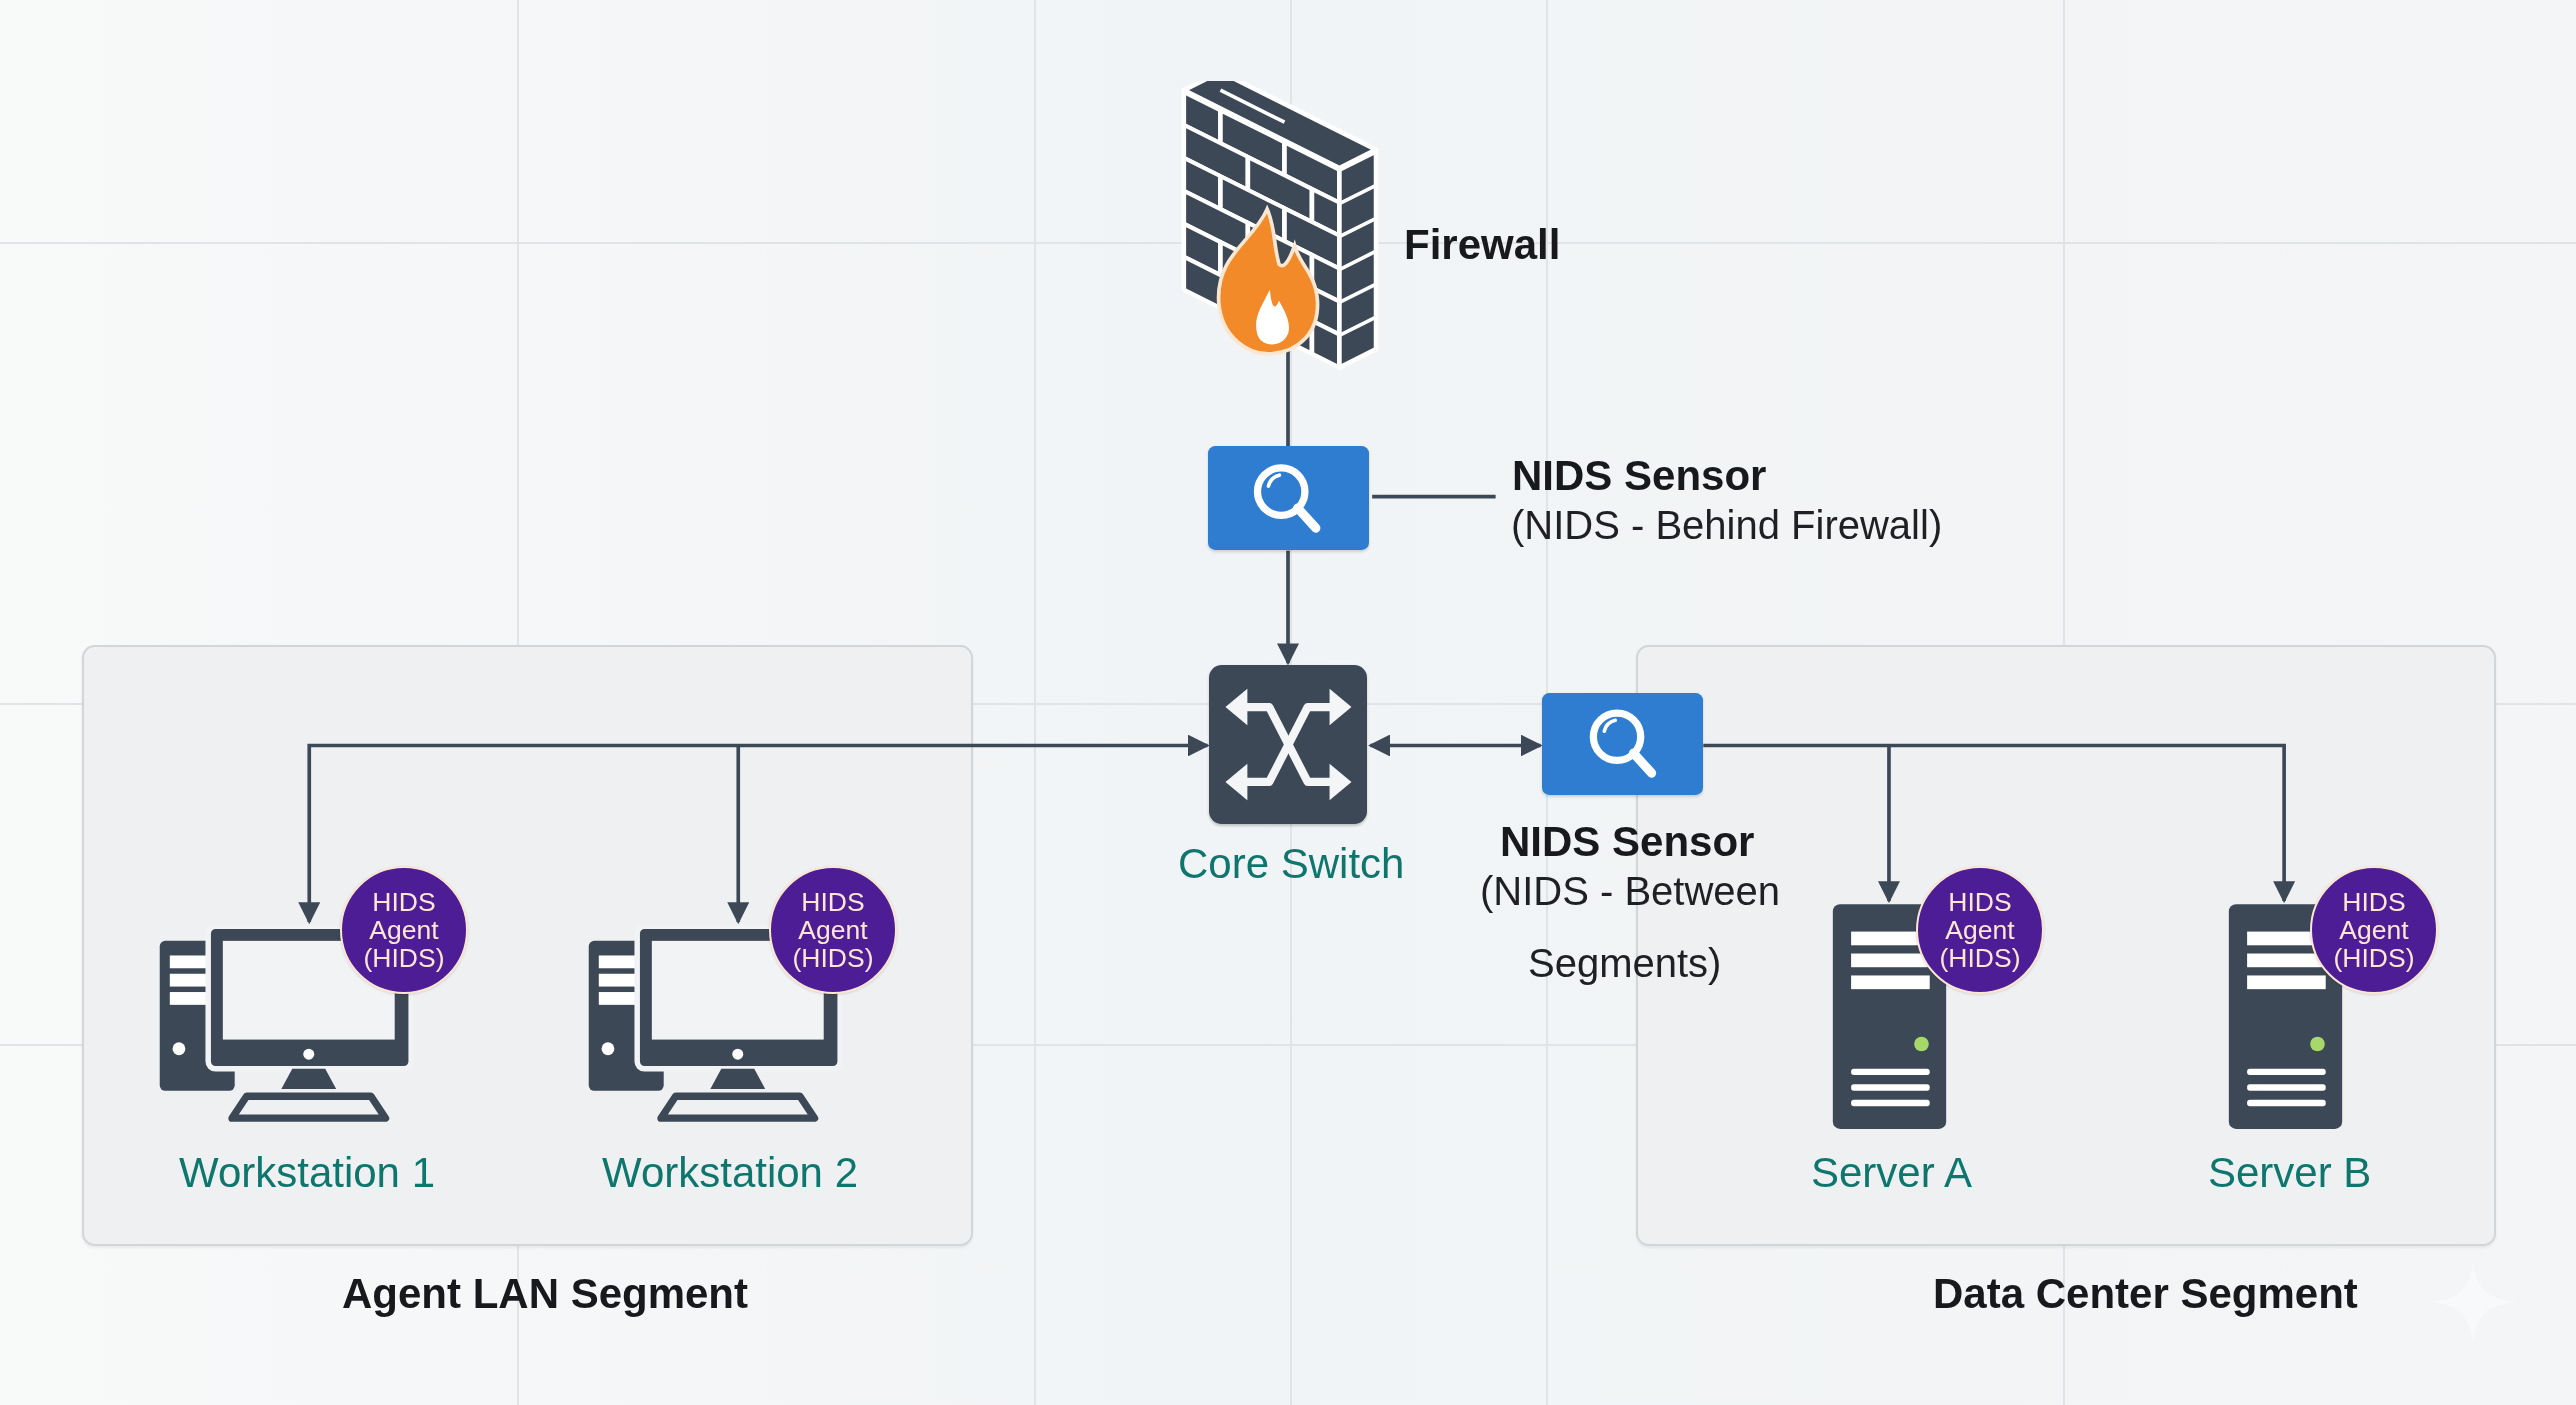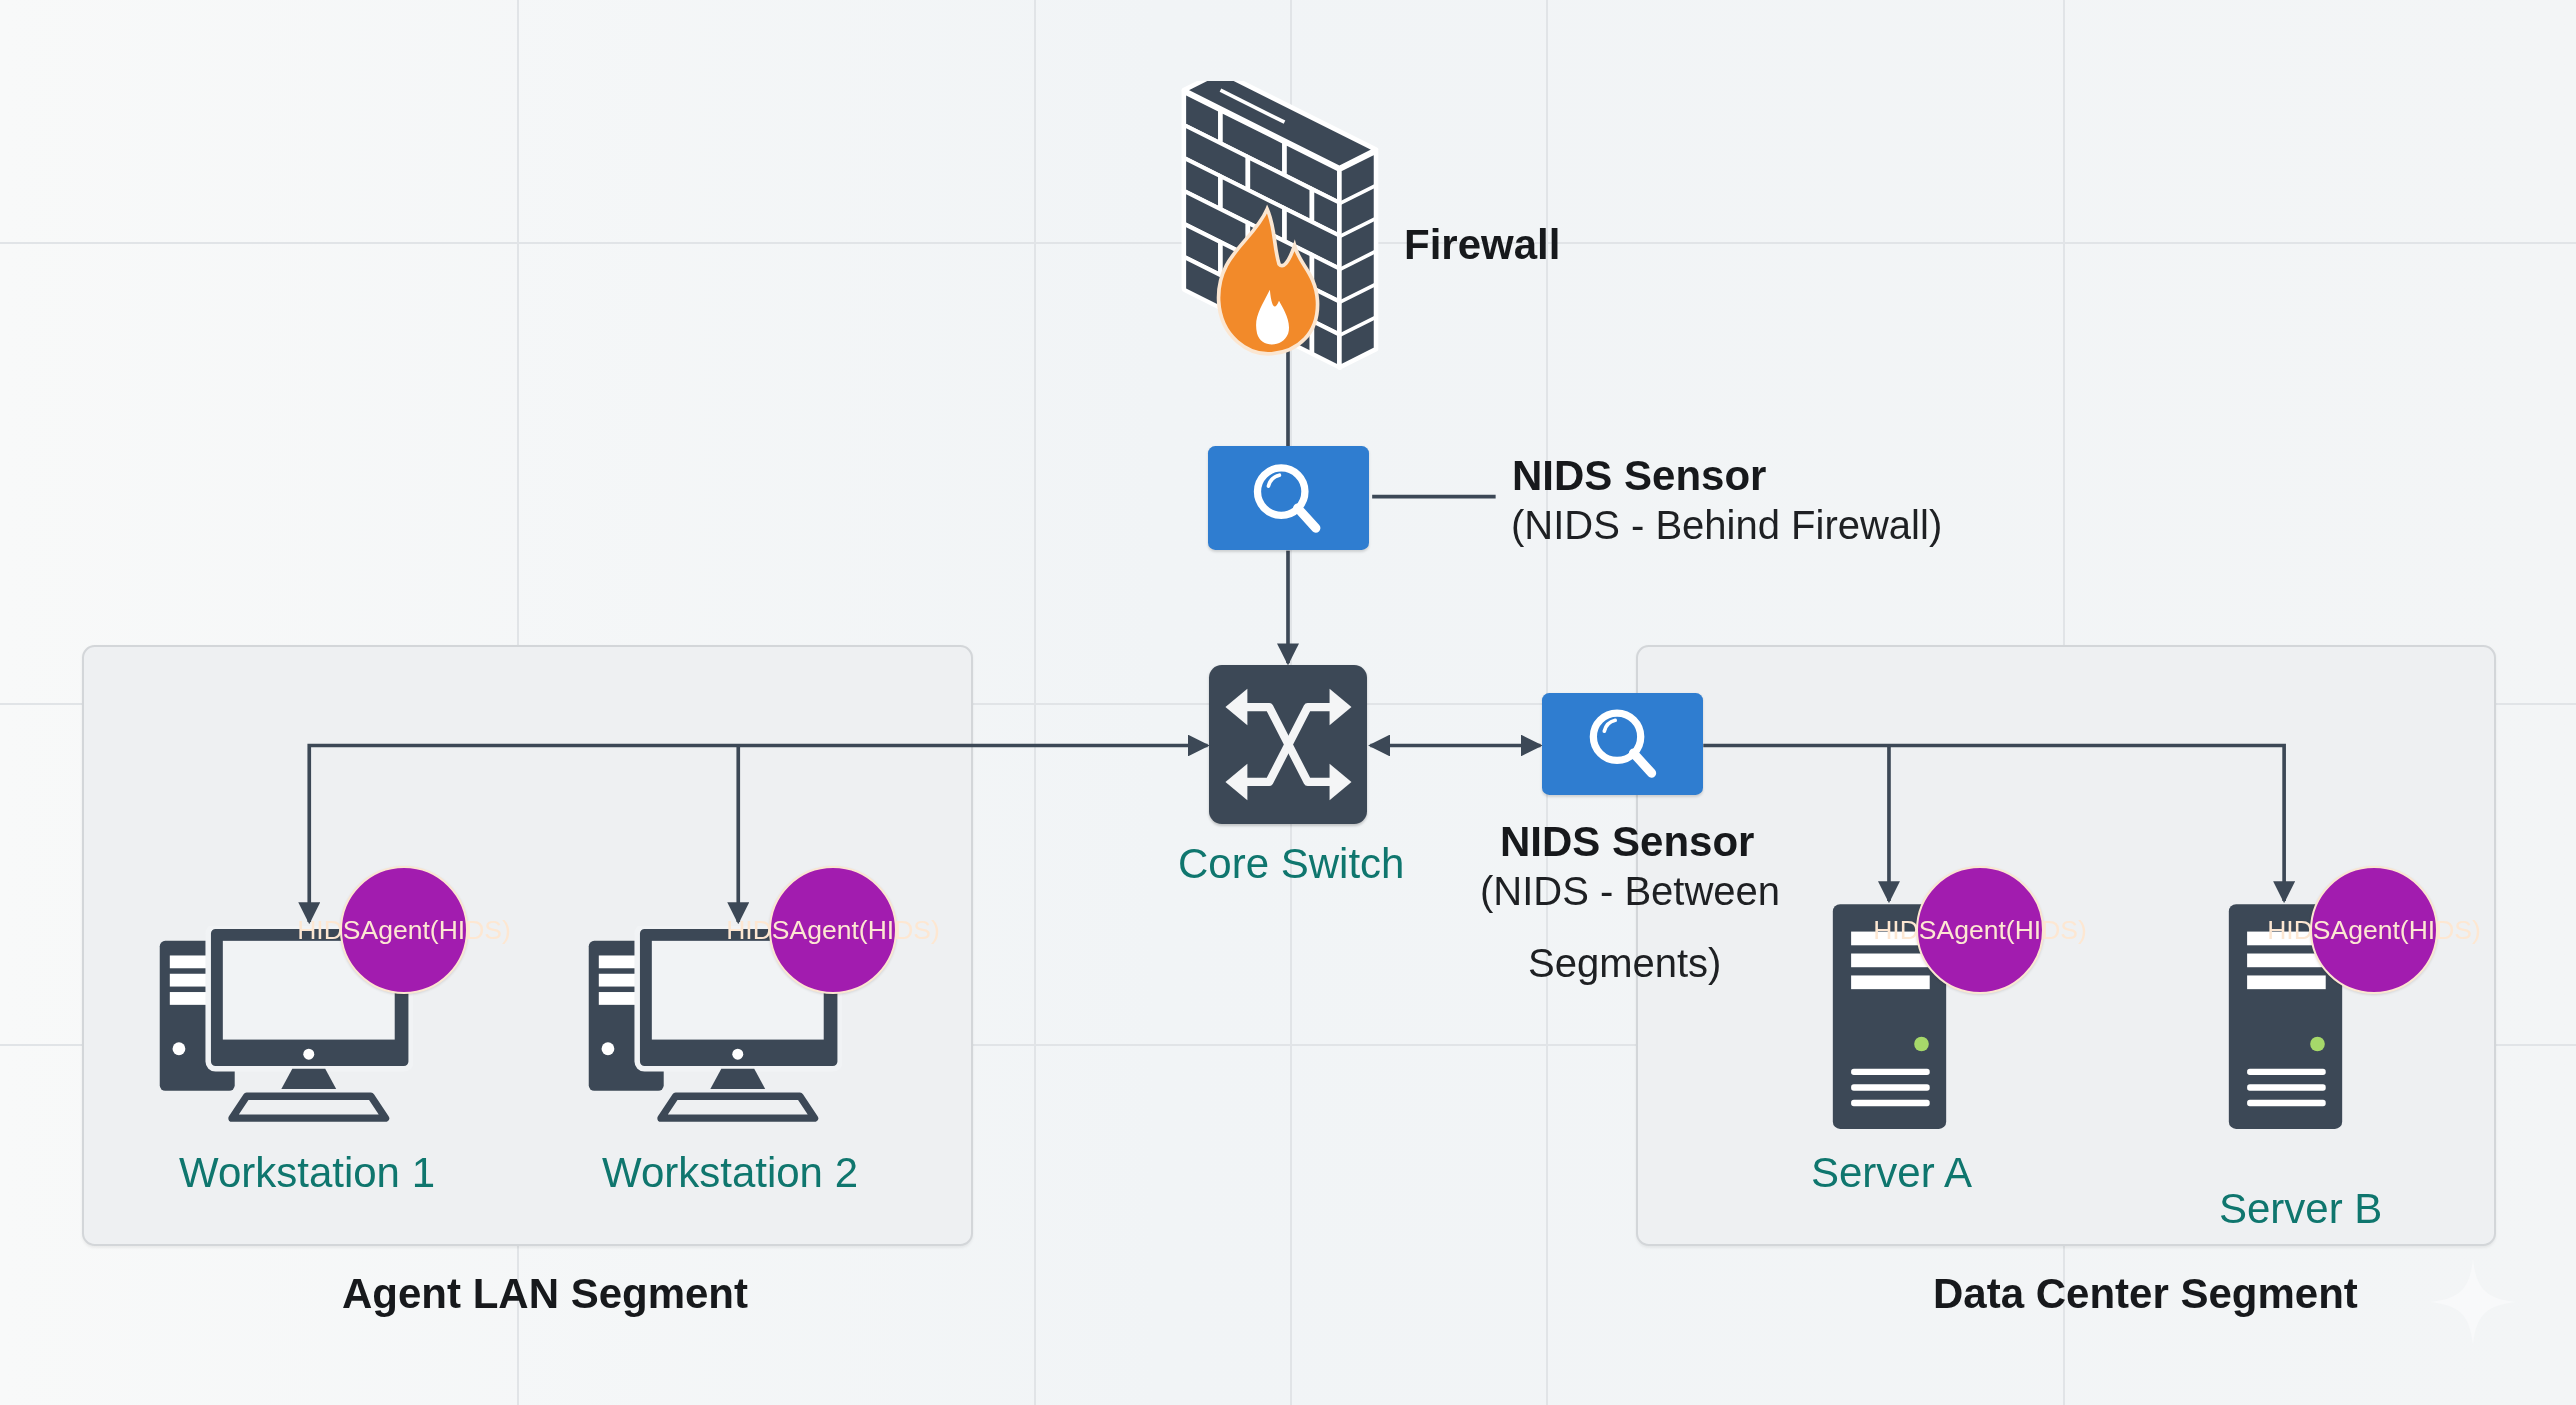--- a/index.html
+++ b/index.html
@@ -25,22 +25,22 @@
   .nids-box {
     position: absolute; background: #2f7dd0; border-radius: 7.3px;
     box-shadow: 0 1.8px 2.7px rgba(0,0,0,0.15);
   }
   .switch-box {
     position: absolute; background: #3c4856; border-radius: 12.8px;
     box-shadow: 0 1.8px 2.7px rgba(0,0,0,0.2);
   }
   .badge {
     position: absolute; width: 124px; height: 124px; border-radius: 50%;
-    background: #a21caf; border: 2.7px solid #fbe6d1;
-    display: flex; flex-direction: row; align-items: center; justify-content: center;
+    background: #4c1d95; border: 2.7px solid #fbe6d1;
+    display: flex; flex-direction: column; align-items: center; justify-content: center;
     color: #fde7d2; font-size: 26.5px; line-height: 28px;
     box-shadow: 0 0.9px 2.7px rgba(0,0,0,0.12);
   }
   .badge span { display: block; }
 </style>
 </head>
 <body>
 
 <div class="grid-v" style="left:517px"></div>
 <div class="grid-v" style="left:1034px"></div>
@@ -216,21 +216,21 @@
   <circle cx="99" cy="153" r="8" fill="#a6d86a"></circle>
   <rect x="22" y="180" width="86" height="7" rx="3" fill="#ffffff"></rect>
   <rect x="22" y="197" width="86" height="7" rx="3" fill="#ffffff"></rect>
   <rect x="22" y="214" width="86" height="7" rx="3" fill="#ffffff"></rect>
 </svg>
 <div class="badge" style="left:2310px; top:866px;">
   <span>HIDS</span>
   <span>Agent</span>
   <span>(HIDS)</span>
 </div>
-<div class="label node-label" style="left:2208px; top:1185px;margin-left:11px;">Server B</div>
+<div class="label node-label" style="left:2208px; top:1149px;">Server B</div>
 
 <div class="label seg-label" style="left:342px; top:1270px;">Agent LAN Segment</div>
 <div class="label seg-label" style="left:1933px; top:1270px;">Data Center Segment</div>
 
 <svg class="icon" style="left:2429px; top:1258px" width="88" height="88" viewBox="0 0 96 96">
   <path d="M48,2 C52,34 62,44 94,48 C62,52 52,62 48,94 C44,62 34,52 2,48 C34,44 44,34 48,2 Z" fill="#f8f9fa"></path>
 </svg>
 
 
 </body></html>

